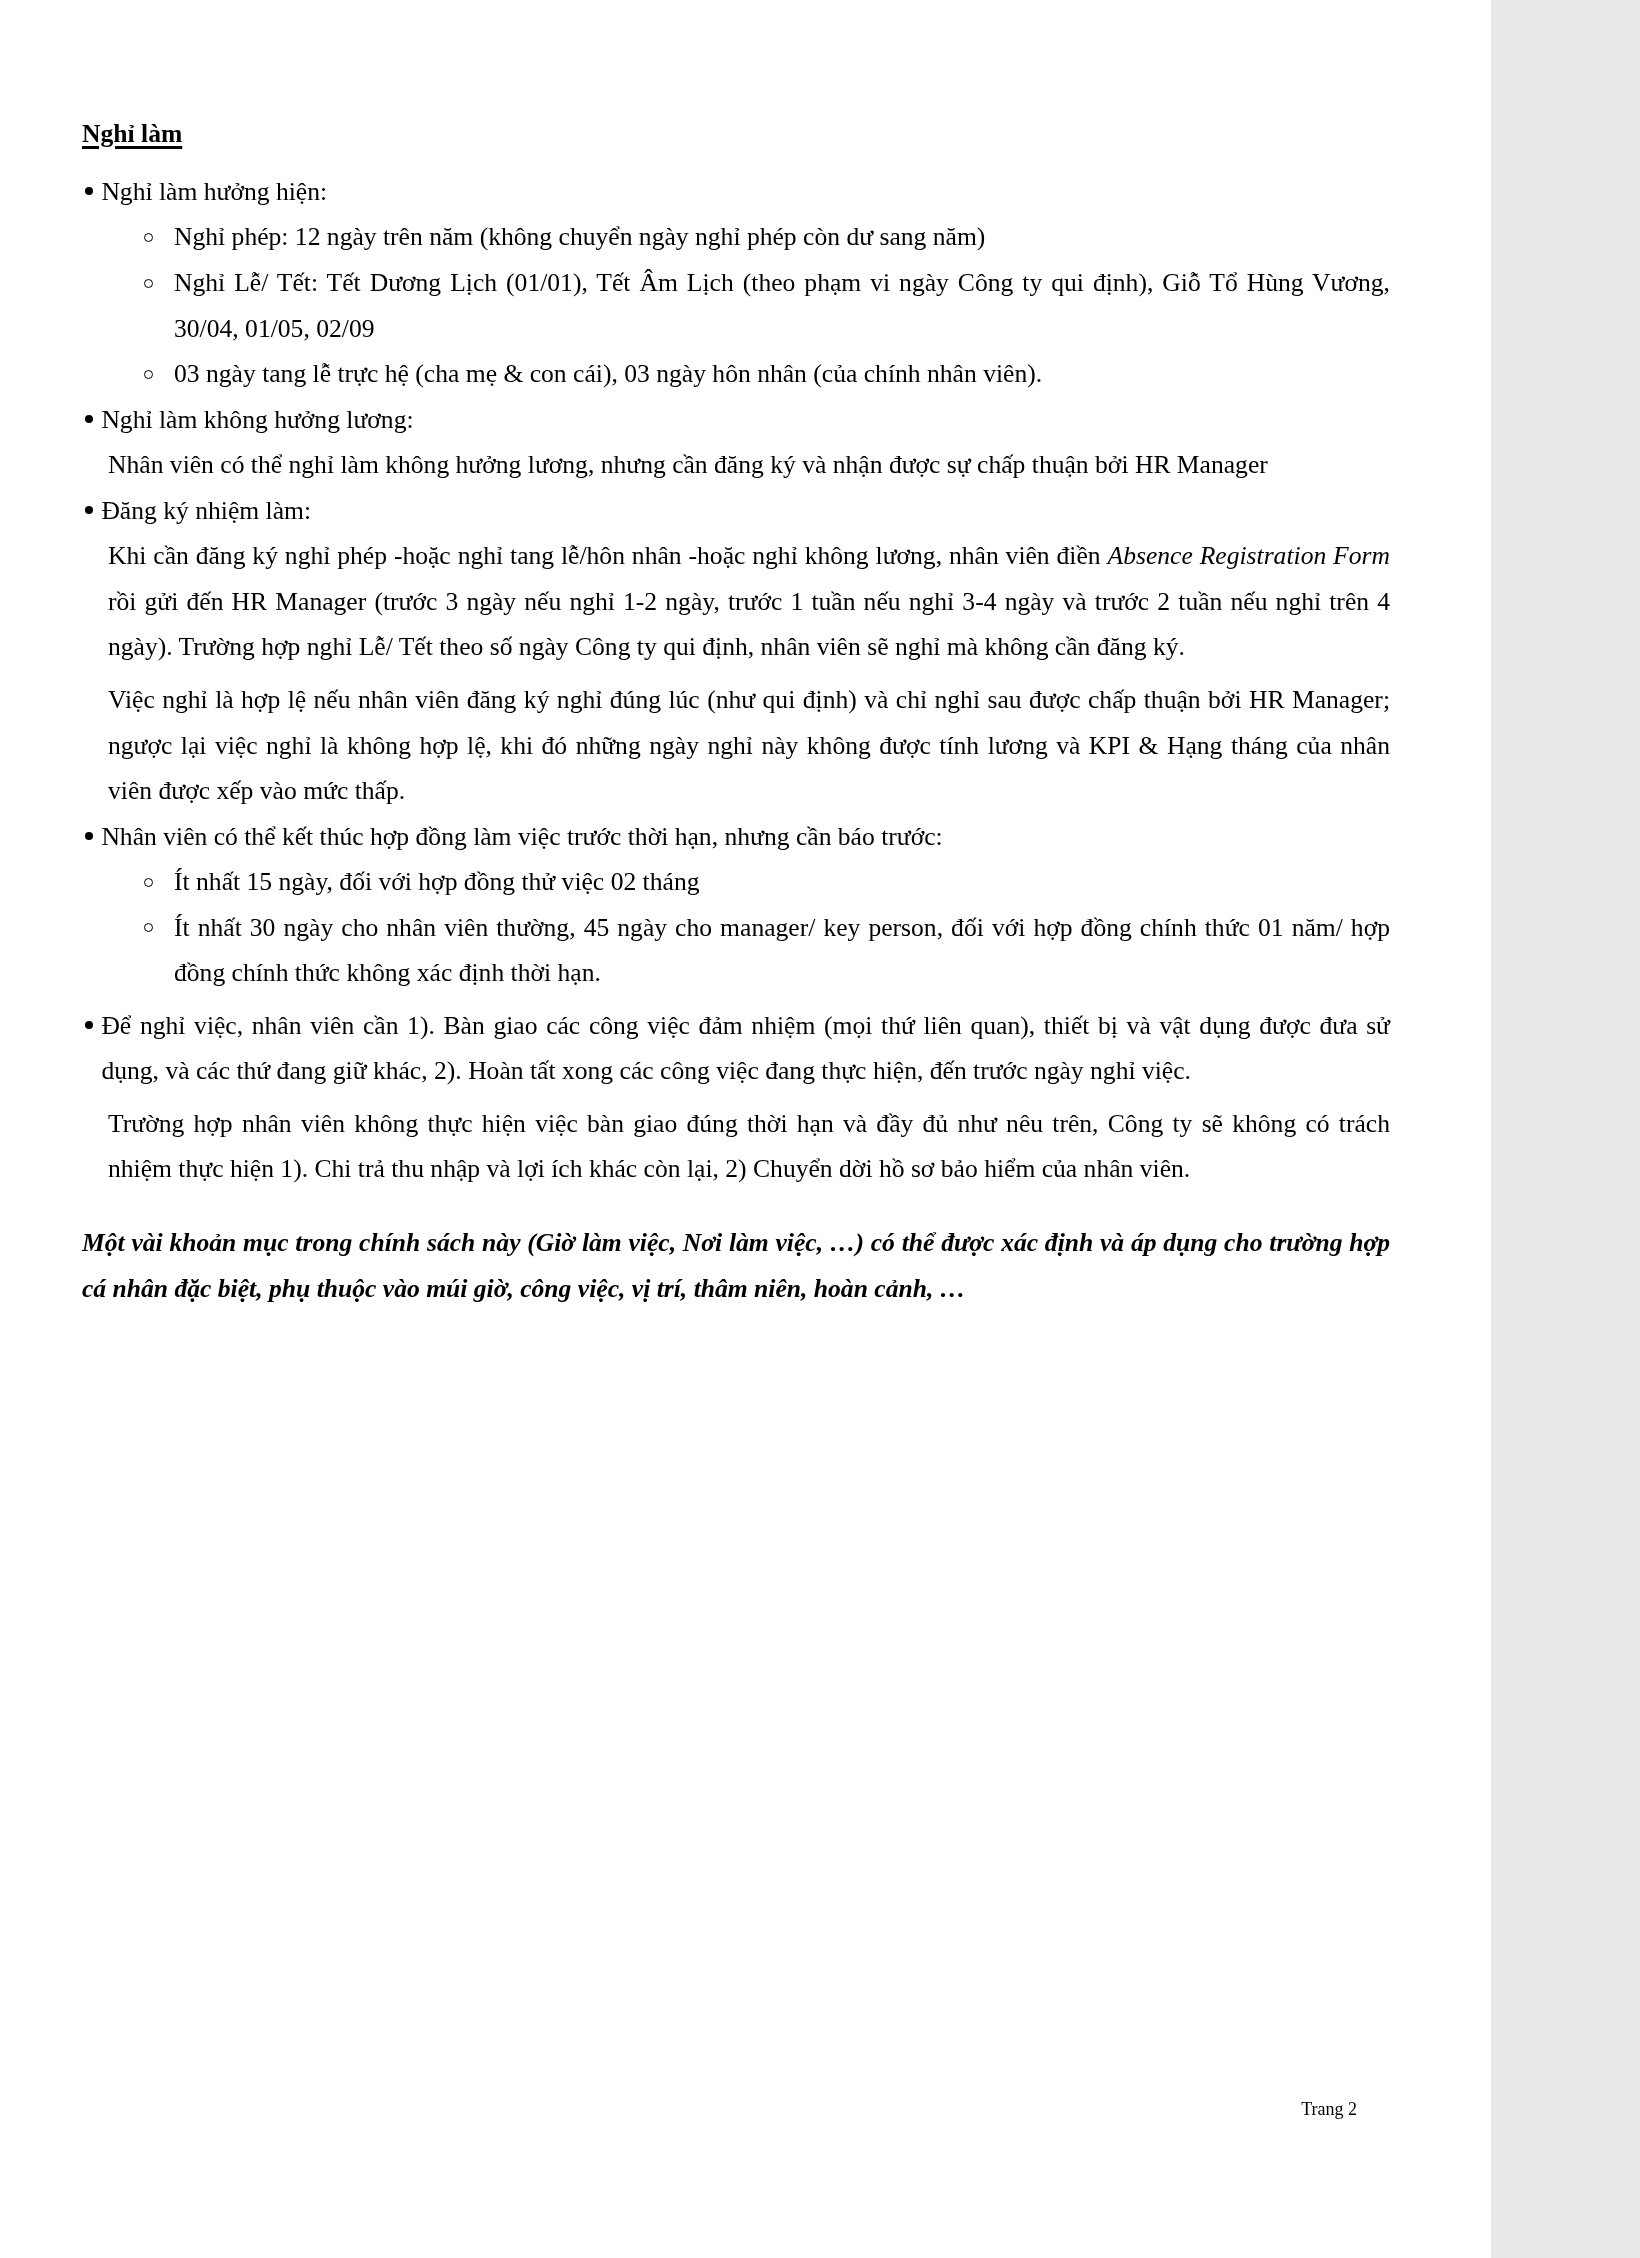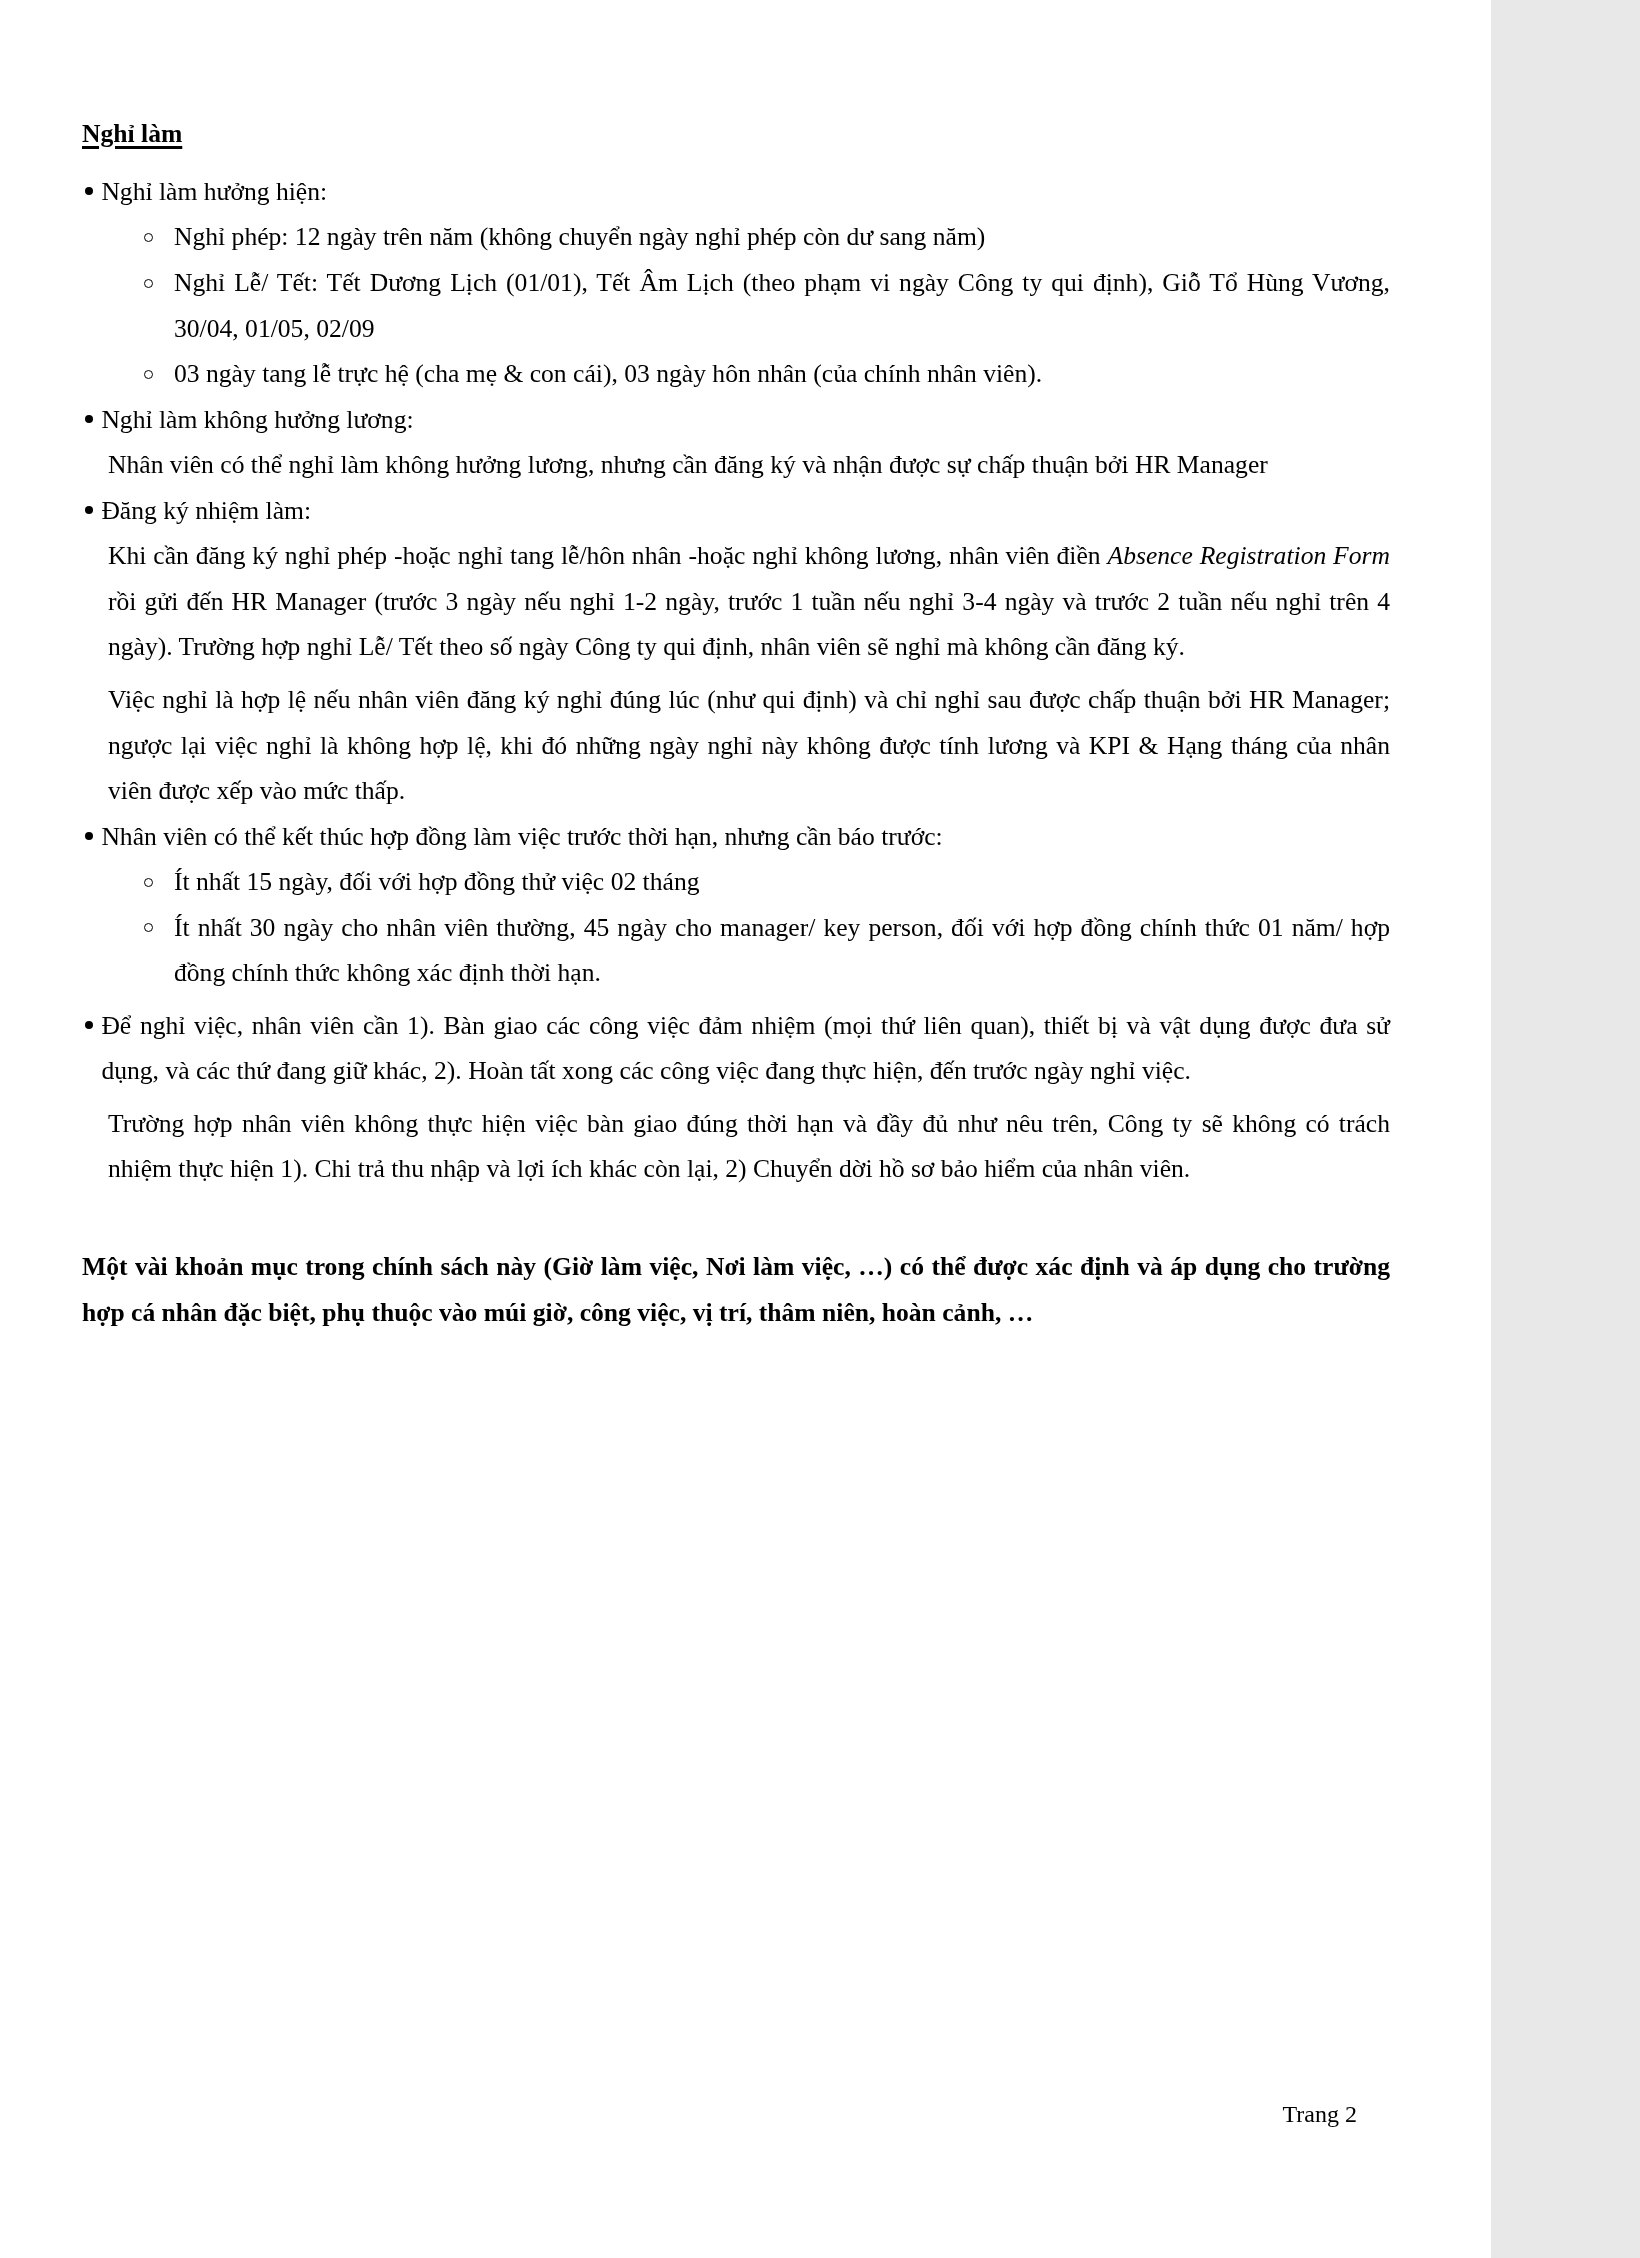--- a/index.html
+++ b/index.html
@@ -60,29 +60,30 @@
     top: 18.5px;
     width: 7px;
     height: 7px;
     border: 1.8px solid #000;
     border-radius: 50%;
     background: transparent;
   }
   .italic { font-style: italic; }
   .gap-sm { margin-top: 7px; }
   .closing {
-    margin-top: 52px;
+    margin-top: 28px;
     font-weight: bold;
+    font-style: italic;
     text-align: justify;
   }
   .footer {
     position: absolute;
     top: 2093px;
     right: 134px;
-    font-size: 24px;
+    font-size: 18px;
   }
 </style>
 </head>
 <body>
 
 <div class="page">
   <div class="content">
 
     <p class="heading"><span class="underlined">Nghỉ làm</span></p>
 

